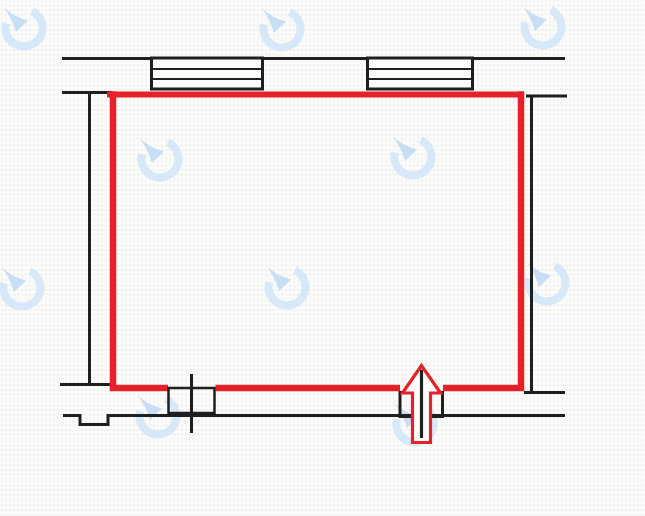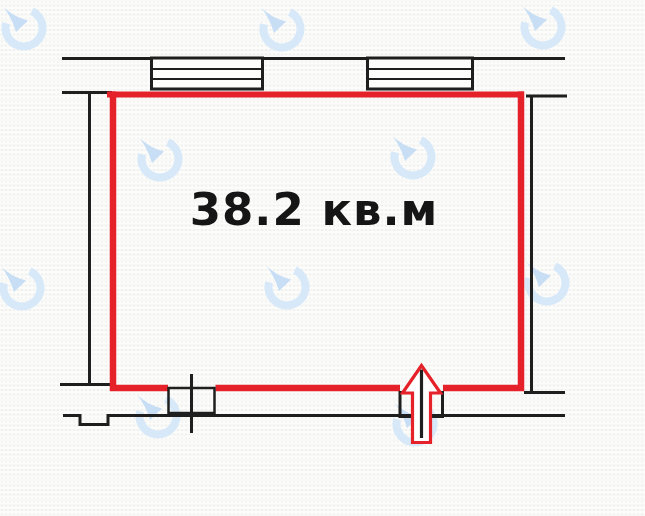--- a/index.html
+++ b/index.html
@@ -102,15 +102,14 @@
     </g>
 
     <g>
       <rect class="wall" x="400" y="392.5" width="42.5" height="24" stroke-width="3"></rect>
       <path d="M421.5,365.5 L402.5,393 L412.5,393 L412.5,442.5 L430.5,442.5 L430.5,393 L440.5,393 Z" fill="#ffffff" stroke="none"></path>
       <path class="wall" stroke-width="3.2" d="M421.5,369.5 V438"></path>
       <path d="M421.5,365.5 L402.5,393 L412.5,393 L412.5,442.5 L430.5,442.5 L430.5,393 L440.5,393 Z" class="red" stroke-width="3.2"></path>
     </g>
   </svg>
 
-  <div class="area-label">38.2 кв.м</div>
 
 </div>
 
 </body></html>

